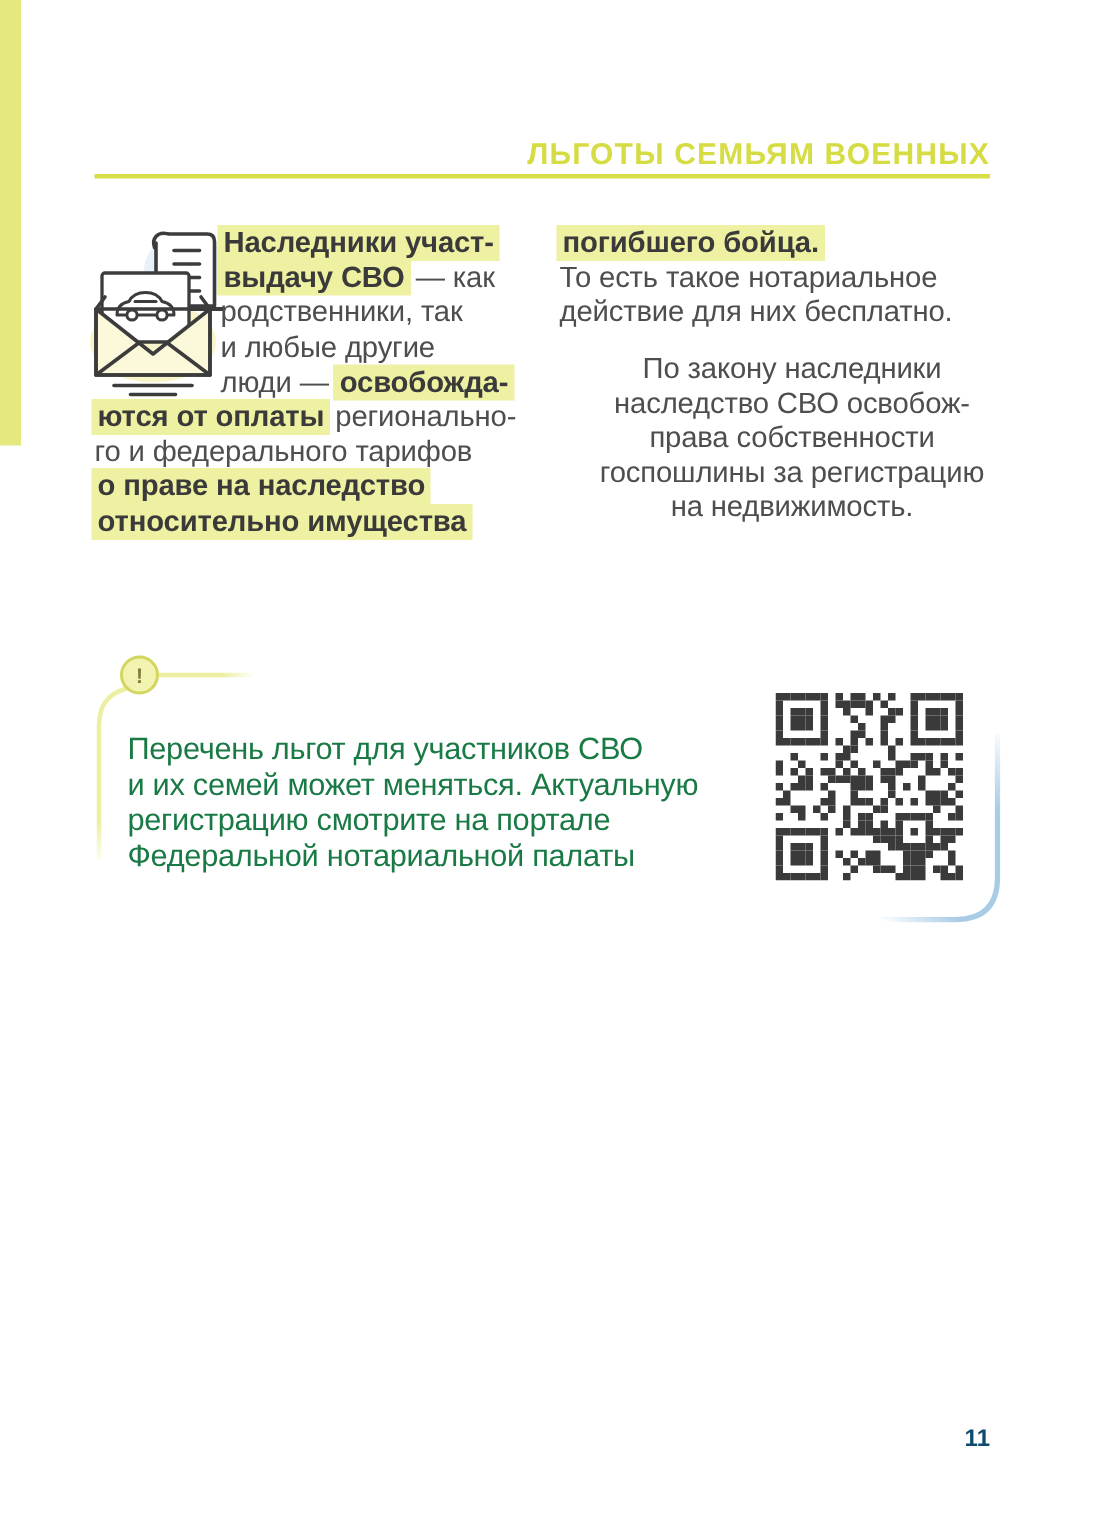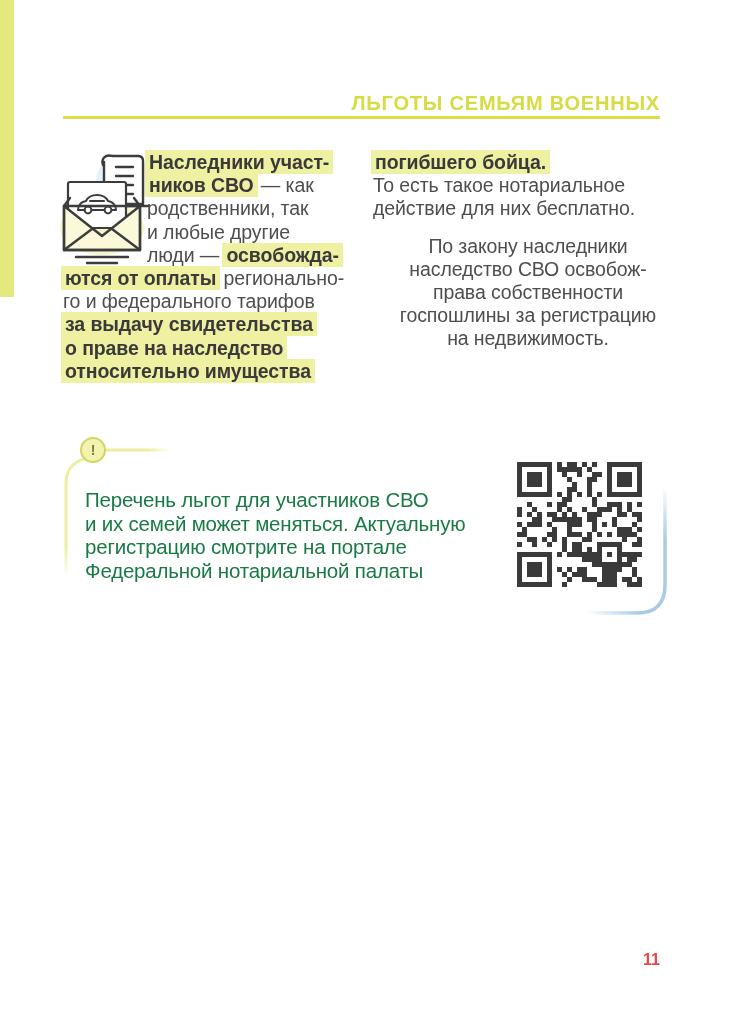--- a/index.html
+++ b/index.html
@@ -52,21 +52,21 @@
     font-size:20.5px;line-height:23.5px;font-weight:normal;color:#1a7a45;letter-spacing:-.2px;
   }
 
   
   .qr{position:absolute;left:517px;top:462px;width:125px;height:125px;background:#fff;}
   .qr svg{display:block;width:125px;height:125px;}
 
   
   .page-number{
     position:absolute;right:70px;top:951px;
-    font-size:16px;font-weight:bold;color:#ef4444;
+    font-size:16px;font-weight:bold;color:#0c4a6e;
   }
 </style>
 </head>
 <body>
 
 <div class="page">
 
   <div class="sidebar-accent"></div>
 
   <div class="page-title">ЛЬГОТЫ СЕМЬЯМ ВОЕННЫХ</div>
@@ -104,29 +104,28 @@
     </g>
     <g stroke="#3c3c3c" stroke-width="2.4" stroke-linecap="round">
       <path d="M22,109 H74"></path>
       <path d="M33,115 H63"></path>
     </g>
   </svg>
 
   <div class="col col-left">
     <div class="indented">
         <div class="line"><span class="hl">Наследники участ-</span></div>
-        <div class="line"><span class="hl">ников СВО</span><span> — как</span></div>
+        <div class="line"><span class="hl">выдачу СВО</span><span> — как</span></div>
         <div class="line"><span>родственники, так</span></div>
         <div class="line"><span>и любые другие</span></div>
         <div class="line"><span>люди — </span><span class="hl">освобожда-</span></div>
       </div>
     <div>
         <div class="line"><span class="hl">ются от оплаты</span><span> регионально-</span></div>
         <div class="line"><span>го и федерального тарифов</span></div>
-        <div class="line"><span class="hl">за выдачу свидетельства</span></div>
         <div class="line"><span class="hl">о праве на наследство</span></div>
         <div class="line"><span class="hl">относительно имущества</span></div>
       </div>
   </div>
 
   <div class="col col-right">
     <div>
         <div class="line"><span class="hl">погибшего бойца.</span></div>
         <div class="line"><span>То есть такое нотариальное</span></div>
         <div class="line"><span>действие для них бесплатно.</span></div>

